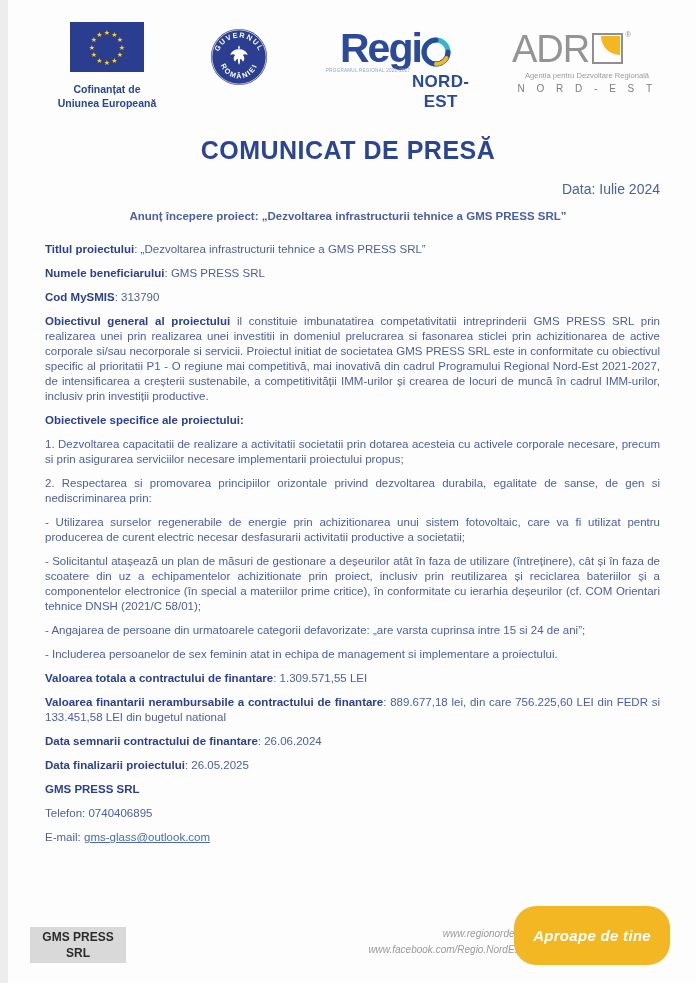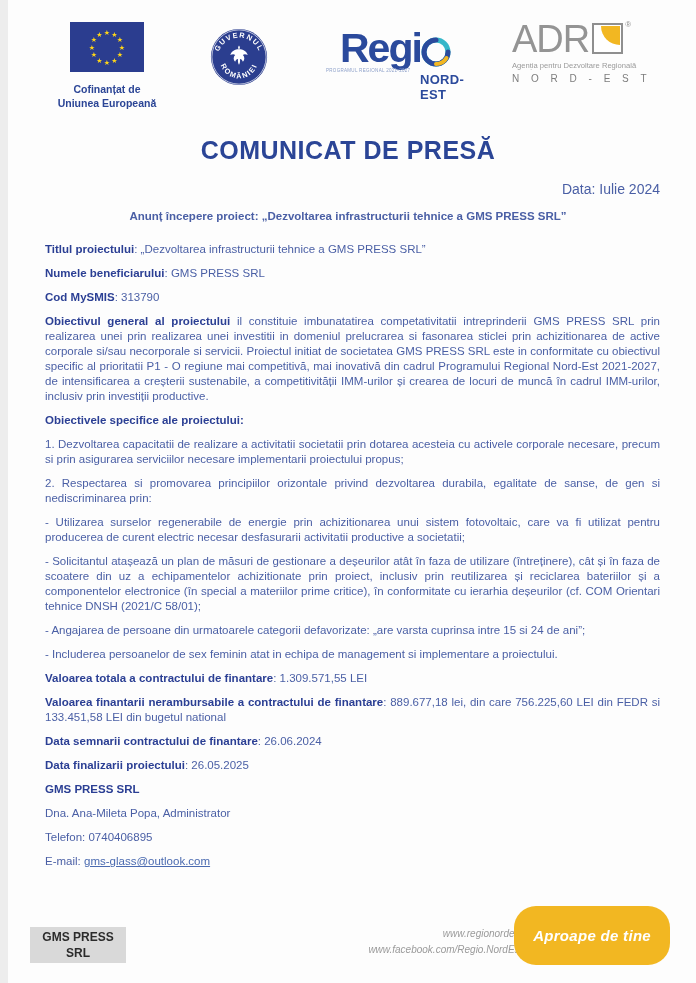--- a/index.html
+++ b/index.html
@@ -13,22 +13,22 @@
 
   
   .logo-row { display:flex; justify-content:space-between; align-items:flex-start; padding:22px 34px 0 52px; }
   .eu-block { width:110px; text-align:center; }
   .eu-caption { margin-top:7px; font-size:10.5px; font-weight:bold; color:#2b4596; line-height:1.3; }
   .gov-block { width:70px; padding-top:4px; }
   .regio-block { position:relative; width:142px; height:78px; margin-top:6px; }
   .regio-word { position:absolute; left:16px; top:0; font-size:41px; font-weight:800; color:#2b4a9c; letter-spacing:-2px; line-height:1; }
   .regio-o { position:absolute; left:94px; top:2px; }
   .regio-program { position:absolute; left:2px; top:40px; font-size:4.5px; color:#8da0c9; letter-spacing:0.3px; white-space:nowrap; }
-  .regio-region { position:absolute; left:96px; top:44px; font-size:13px; font-weight:800; color:#2b4a9c; letter-spacing:0.3px; }
-  .adr-block { width:150px; color:#8f8f8f; }
+  .regio-region { position:absolute; left:88px; top:44px; font-size:17px; font-weight:800; color:#2b4a9c; letter-spacing:0.3px;text-align:center; }
+  .adr-block { width:150px; margin-top:10px; color:#8f8f8f;text-align:center; }
   .adr-top { display:flex; align-items:flex-start; }
   .adr-word { font-size:38px; line-height:0.9; color:#949494; letter-spacing:-1px; }
   .adr-square { position:relative; width:27px; height:27px; border:2.5px solid #8f8f8f; margin-left:3px; margin-top:1px; background:#fff; }
   .adr-quarter { position:absolute; top:1px; right:1px; width:19px; height:19px; background:#f2b722; border-radius:0 0 0 100%; }
   .adr-reg { font-size:8px; margin-left:2px; margin-top:-2px; }
   .adr-line1 { font-size:7.6px; margin-top:5px; color:#9a9a9a; }
   .adr-line2 { font-size:10px; letter-spacing:4.5px; margin-top:3px; color:#7d7d7d; }
 
   
   .doc-title { margin-top:26px; text-align:center; font-size:25px; font-weight:800; color:#2b4596; letter-spacing:0.5px; }
@@ -138,21 +138,20 @@
       <p class="para">2. Respectarea si promovarea principiilor orizontale privind dezvoltarea durabila, egalitate de sanse, de gen si nediscriminarea prin:</p>
       <p class="para">- Utilizarea surselor regenerabile de energie prin achizitionarea unui sistem fotovoltaic, care va fi utilizat pentru producerea de curent electric necesar desfasurarii activitatii productive a societatii;</p>
       <p class="para">- Solicitantul atașează un plan de măsuri de gestionare a deșeurilor atât în faza de utilizare (întreținere), cât și în faza de scoatere din uz a echipamentelor achizitionate prin proiect, inclusiv prin reutilizarea și reciclarea bateriilor și a componentelor electronice (în special a materiilor prime critice), în conformitate cu ierarhia deșeurilor (cf. COM Orientari tehnice DNSH (2021/C 58/01);</p>
       <p class="para">- Angajarea de persoane din urmatoarele categorii defavorizate: „are varsta cuprinsa intre 15 si 24 de ani”;</p>
       <p class="para">- Includerea persoanelor de sex feminin atat in echipa de management si implementare a proiectului.</p>
       <p class="para"><strong>Valoarea totala a contractului de finantare</strong>: 1.309.571,55 LEI</p>
       <p class="para"><strong>Valoarea finantarii nerambursabile a contractului de finantare</strong>: 889.677,18 lei, din care 756.225,60 LEI din FEDR si 133.451,58 LEI din bugetul national</p>
       <p class="para"><strong>Data semnarii contractului de finantare</strong>: 26.06.2024</p>
       <p class="para"><strong>Data finalizarii proiectului</strong>: 26.05.2025</p>
       <p class="para"><strong>GMS PRESS SRL</strong></p>
-      <p class="para">Dna. Ana-Mileta Popa, Administrator</p>
       <p class="para">Telefon: 0740406895</p>
       <p class="para">E-mail: <a href="#">gms-glass@outlook.com</a></p>
     </div>
 
   <div class="footer">
     <div class="company-box">
       <div>GMS PRESS</div>
       <div>SRL</div>
     </div>
     <div class="footer-urls">

